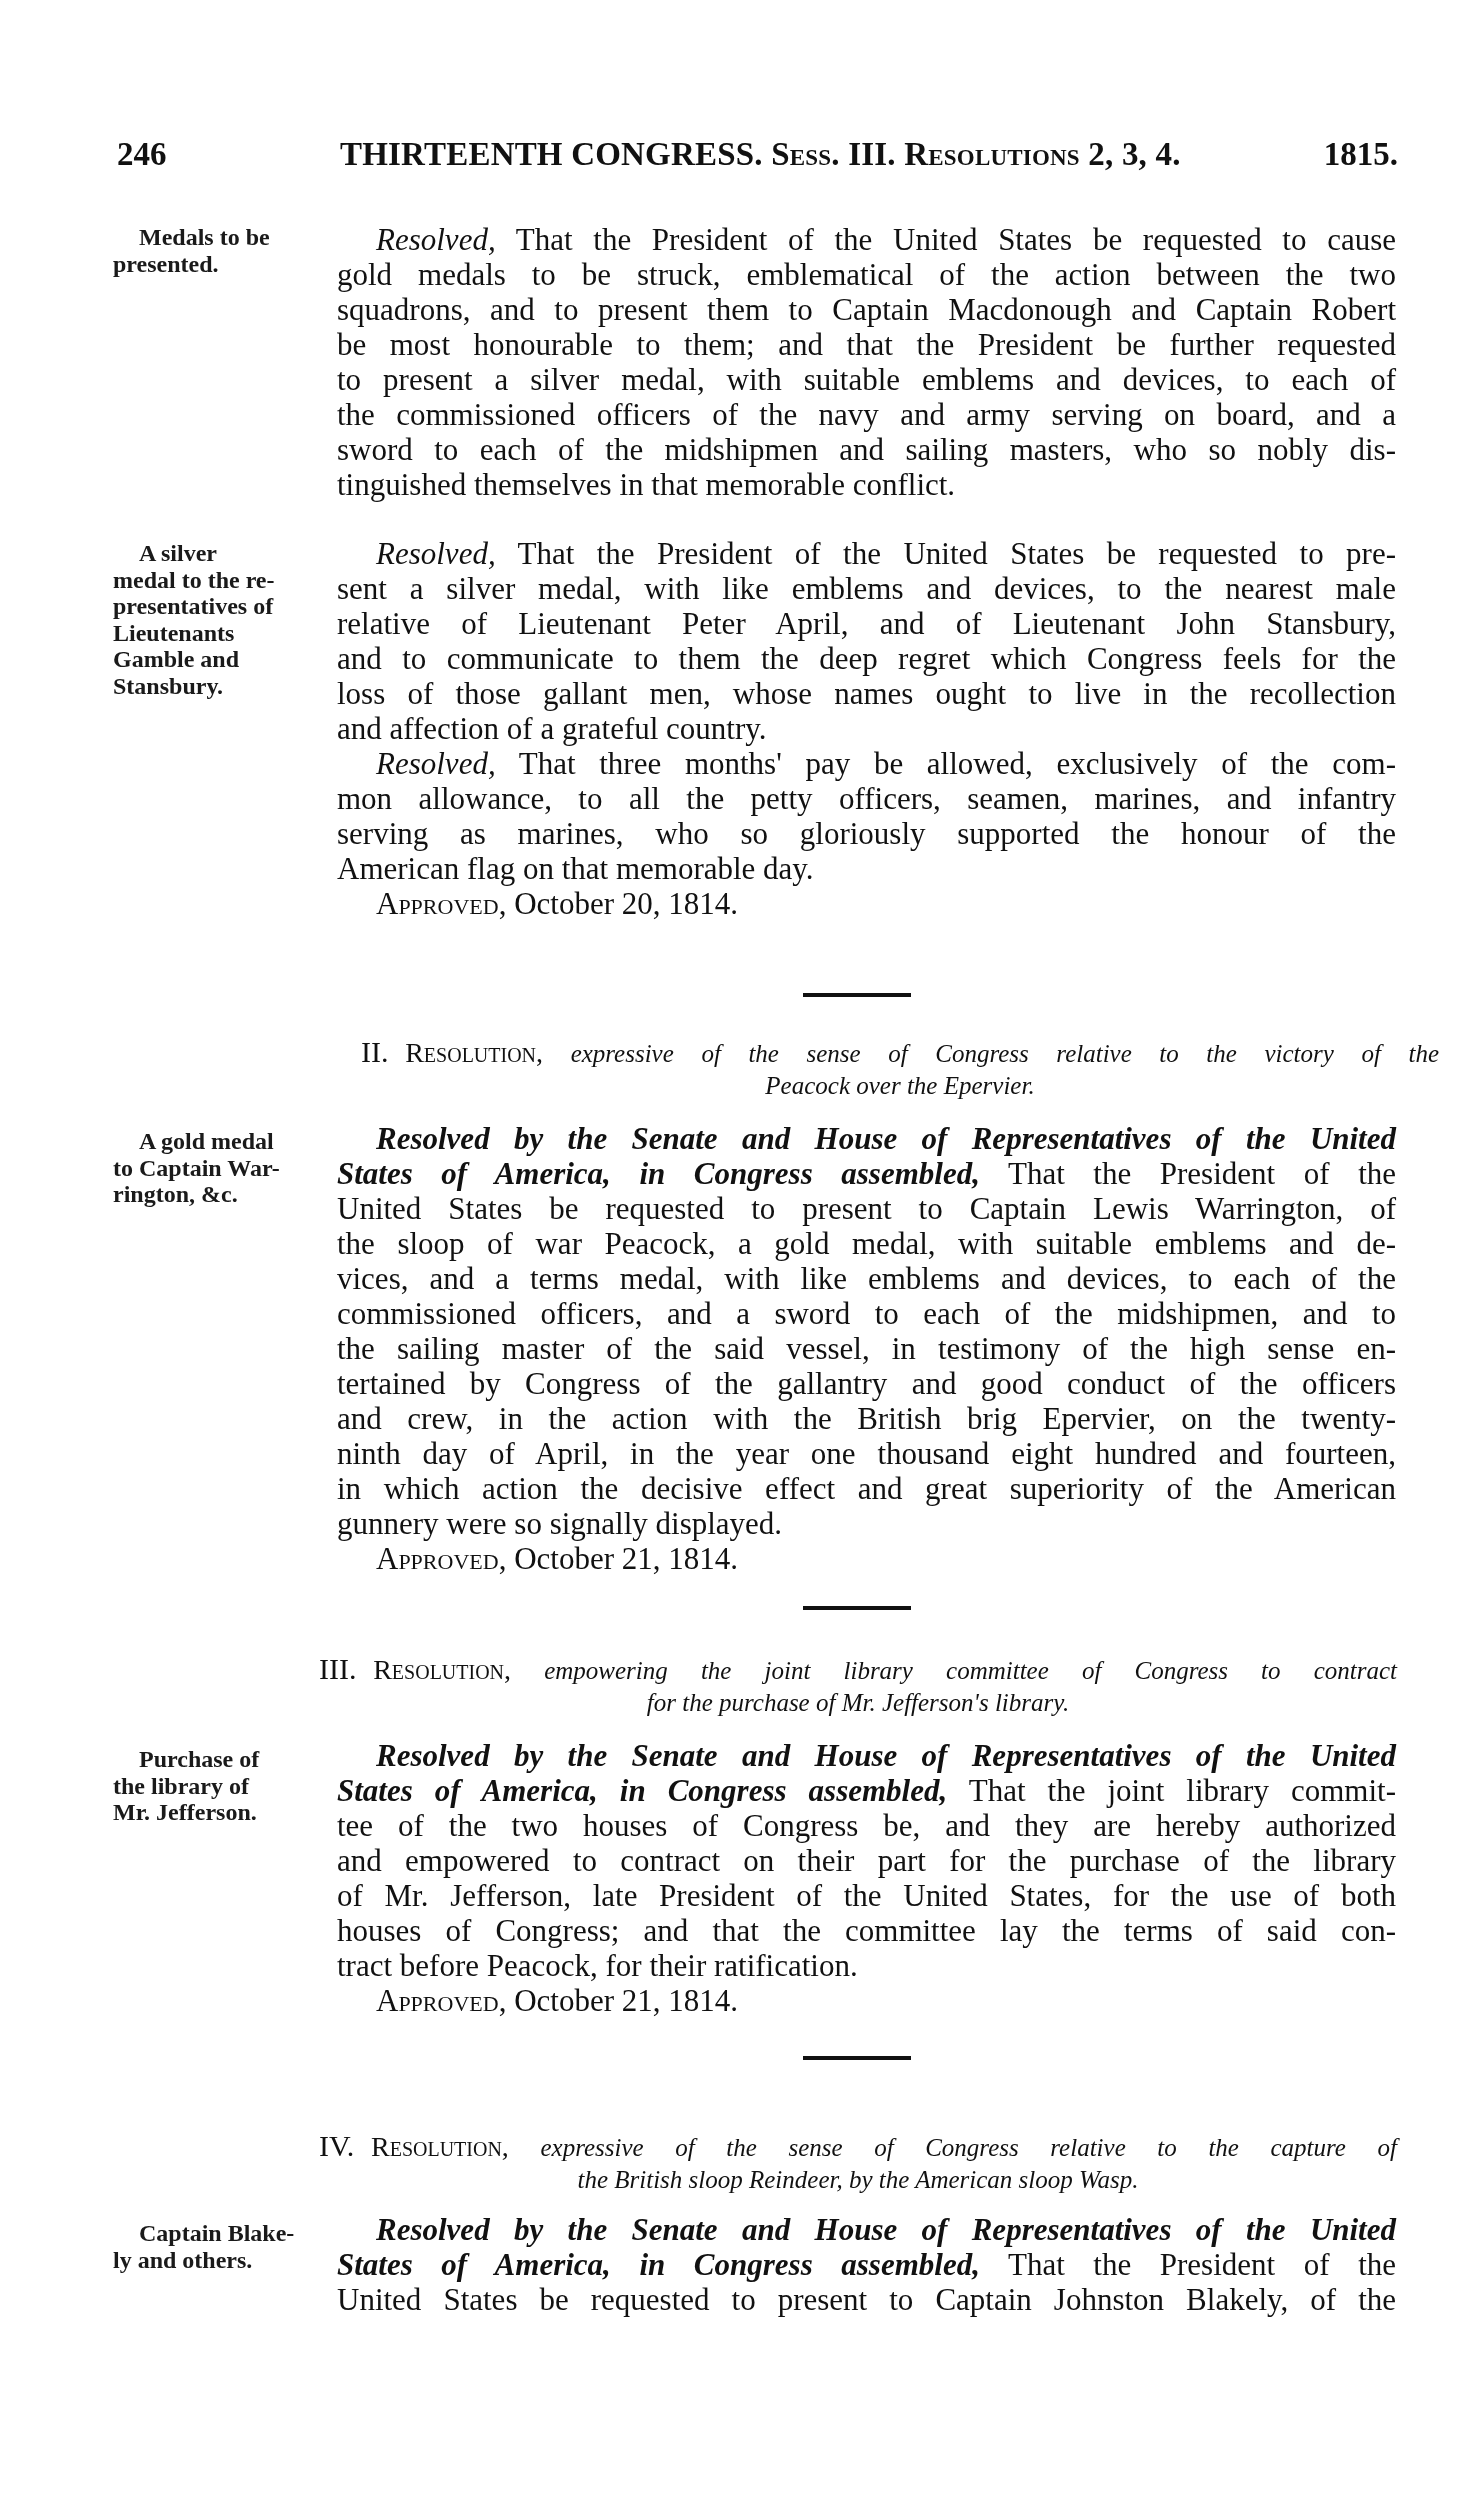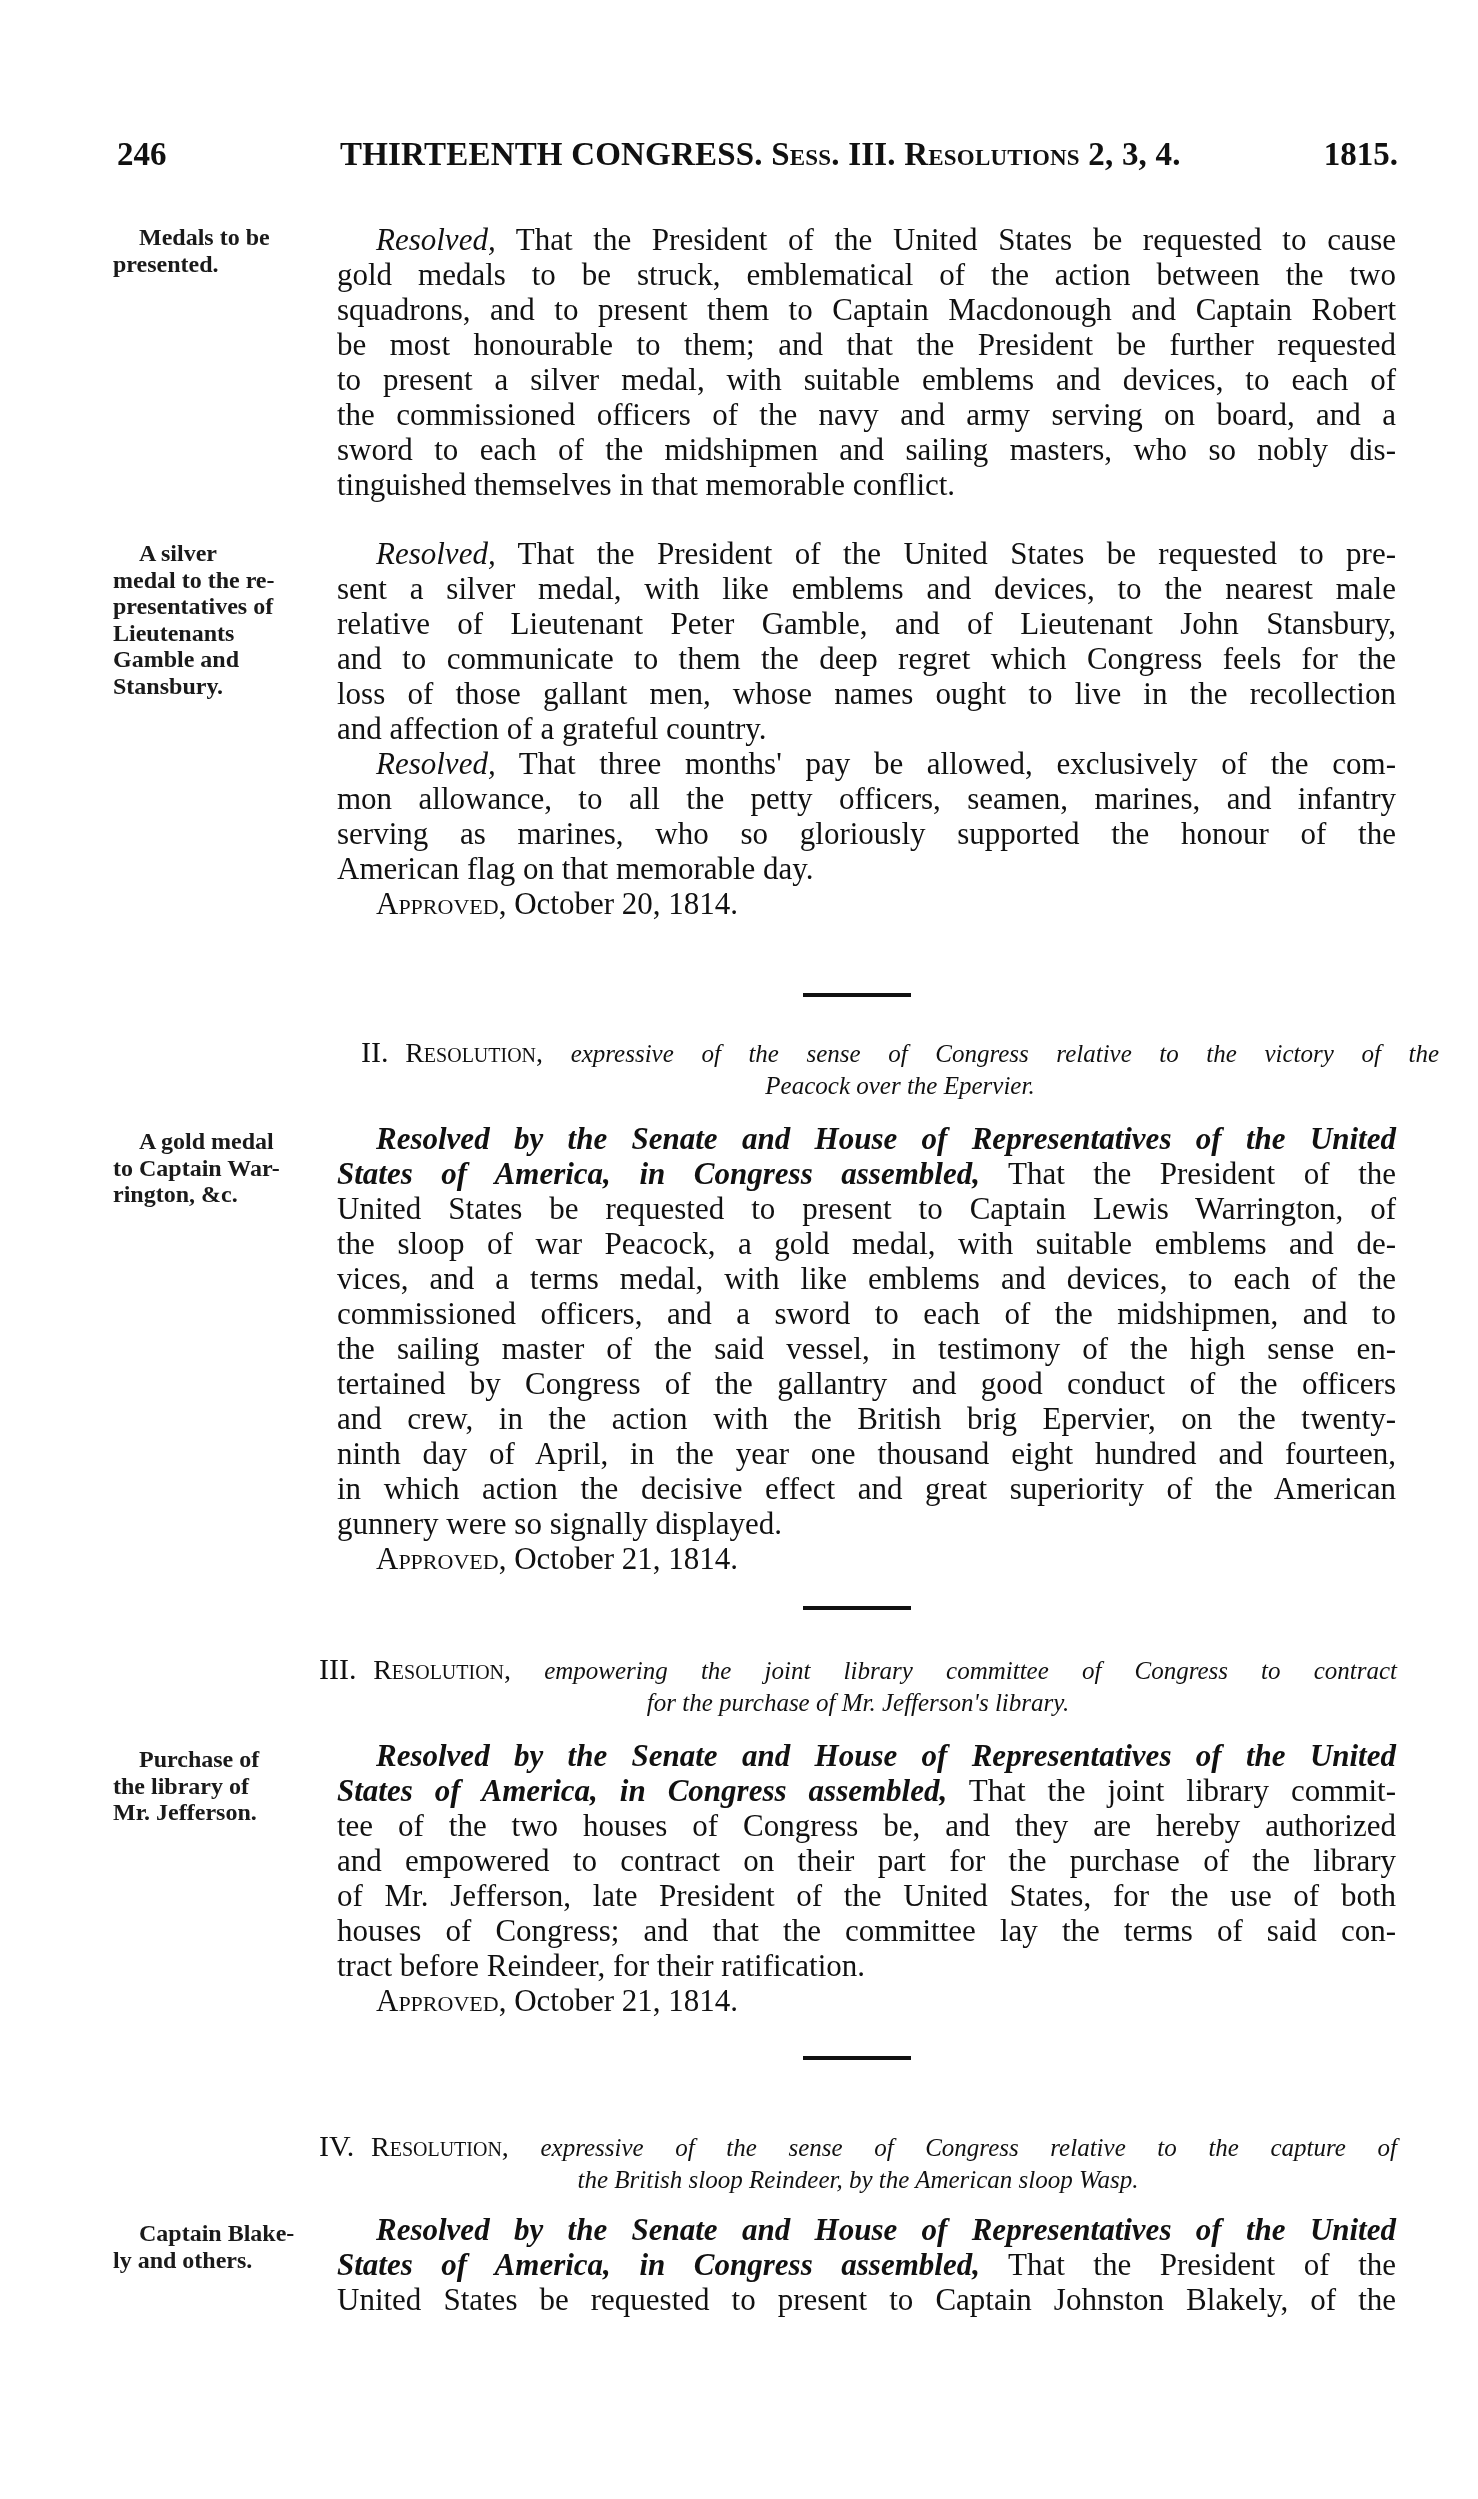--- a/index.html
+++ b/index.html
@@ -67,21 +67,21 @@
     <span class="ln indent">A silver</span>
     <span class="ln">medal to the re-</span>
     <span class="ln">presentatives of</span>
     <span class="ln">Lieutenants</span>
     <span class="ln">Gamble and</span>
     <span class="ln">Stansbury.</span>
   </div>
   <div class="body-block" style="top:528px;">
     <span class="line indent"><span class="it">Resolved,</span><span> That the President of the United States be requested to pre-</span></span>
     <span class="line">sent a silver medal, with like emblems and devices, to the nearest male</span>
-    <span class="line">relative of Lieutenant Peter Gamble, and of Lieutenant John Stansbury,</span>
+    <span class="line">relative of Lieutenant Peter April, and of Lieutenant John Stansbury,</span>
     <span class="line">and to communicate to them the deep regret which Congress feels for the</span>
     <span class="line">loss of those gallant men, whose names ought to live in the recollection</span>
     <span class="line last">and affection of a grateful country.</span>
   </div>
 
   <div class="body-block" style="top:738px;">
     <span class="line indent"><span class="it">Resolved,</span><span> That three months' pay be allowed, exclusively of the com-</span></span>
     <span class="line">mon allowance, to all the petty officers, seamen, marines, and infantry</span>
     <span class="line">serving as marines, who so gloriously supported the honour of the</span>
     <span class="line last">American flag on that memorable day.</span>
@@ -128,21 +128,21 @@
     <span class="ln">the library of</span>
     <span class="ln">Mr. Jefferson.</span>
   </div>
   <div class="body-block" style="top:1730px;">
     <span class="line indent itb">Resolved by the Senate and House of Representatives of the United</span>
     <span class="line"><span class="itb">States of America, in Congress assembled,</span><span> That the joint library commit-</span></span>
     <span class="line">tee of the two houses of Congress be, and they are hereby authorized</span>
     <span class="line">and empowered to contract on their part for the purchase of the library</span>
     <span class="line">of Mr. Jefferson, late President of the United States, for the use of both</span>
     <span class="line">houses of Congress; and that the committee lay the terms of said con-</span>
-    <span class="line last">tract before Reindeer, for their ratification.</span>
+    <span class="line last">tract before Peacock, for their ratification.</span>
     <span class="line approved"><span class="sc">Approved,</span><span> October 21, 1814.</span></span>
   </div>
 
   <div class="rule" style="top:2048px;"></div>
 
   <div class="res-heading" style="top:2122px;">
     <span class="ln1"><span class="num">IV.</span><span class="label">Resolution,</span><span class="it"> expressive of the sense of Congress relative to the capture of</span></span>
     <span class="ln2">the British sloop Reindeer, by the American sloop Wasp.</span>
   </div>
 

